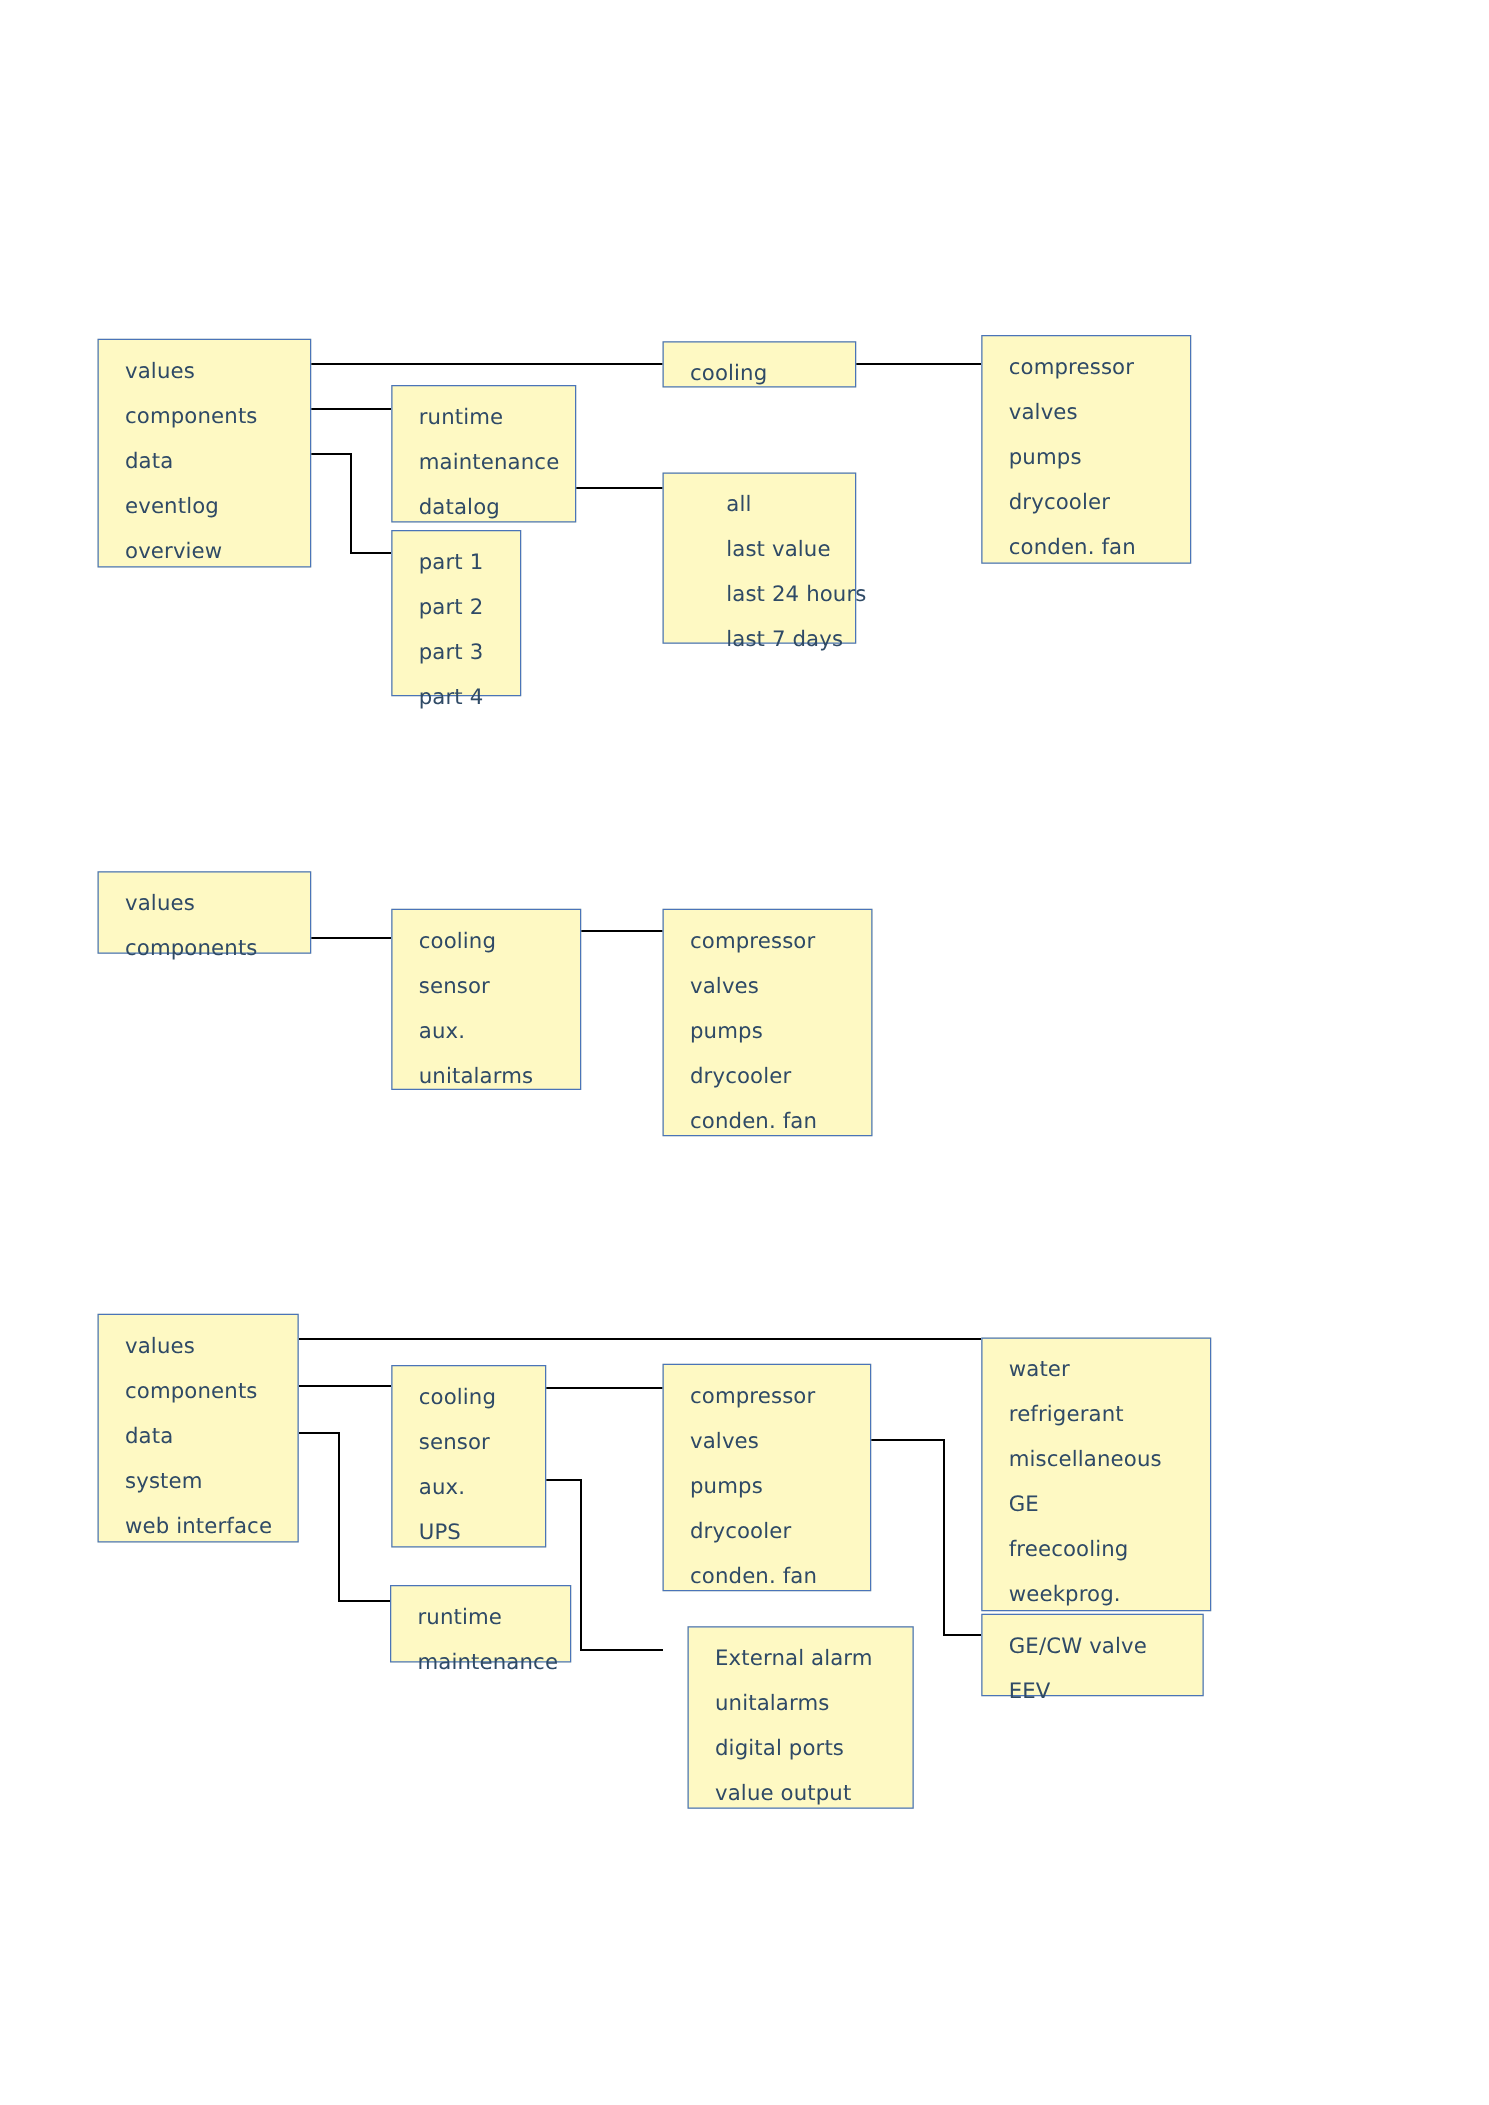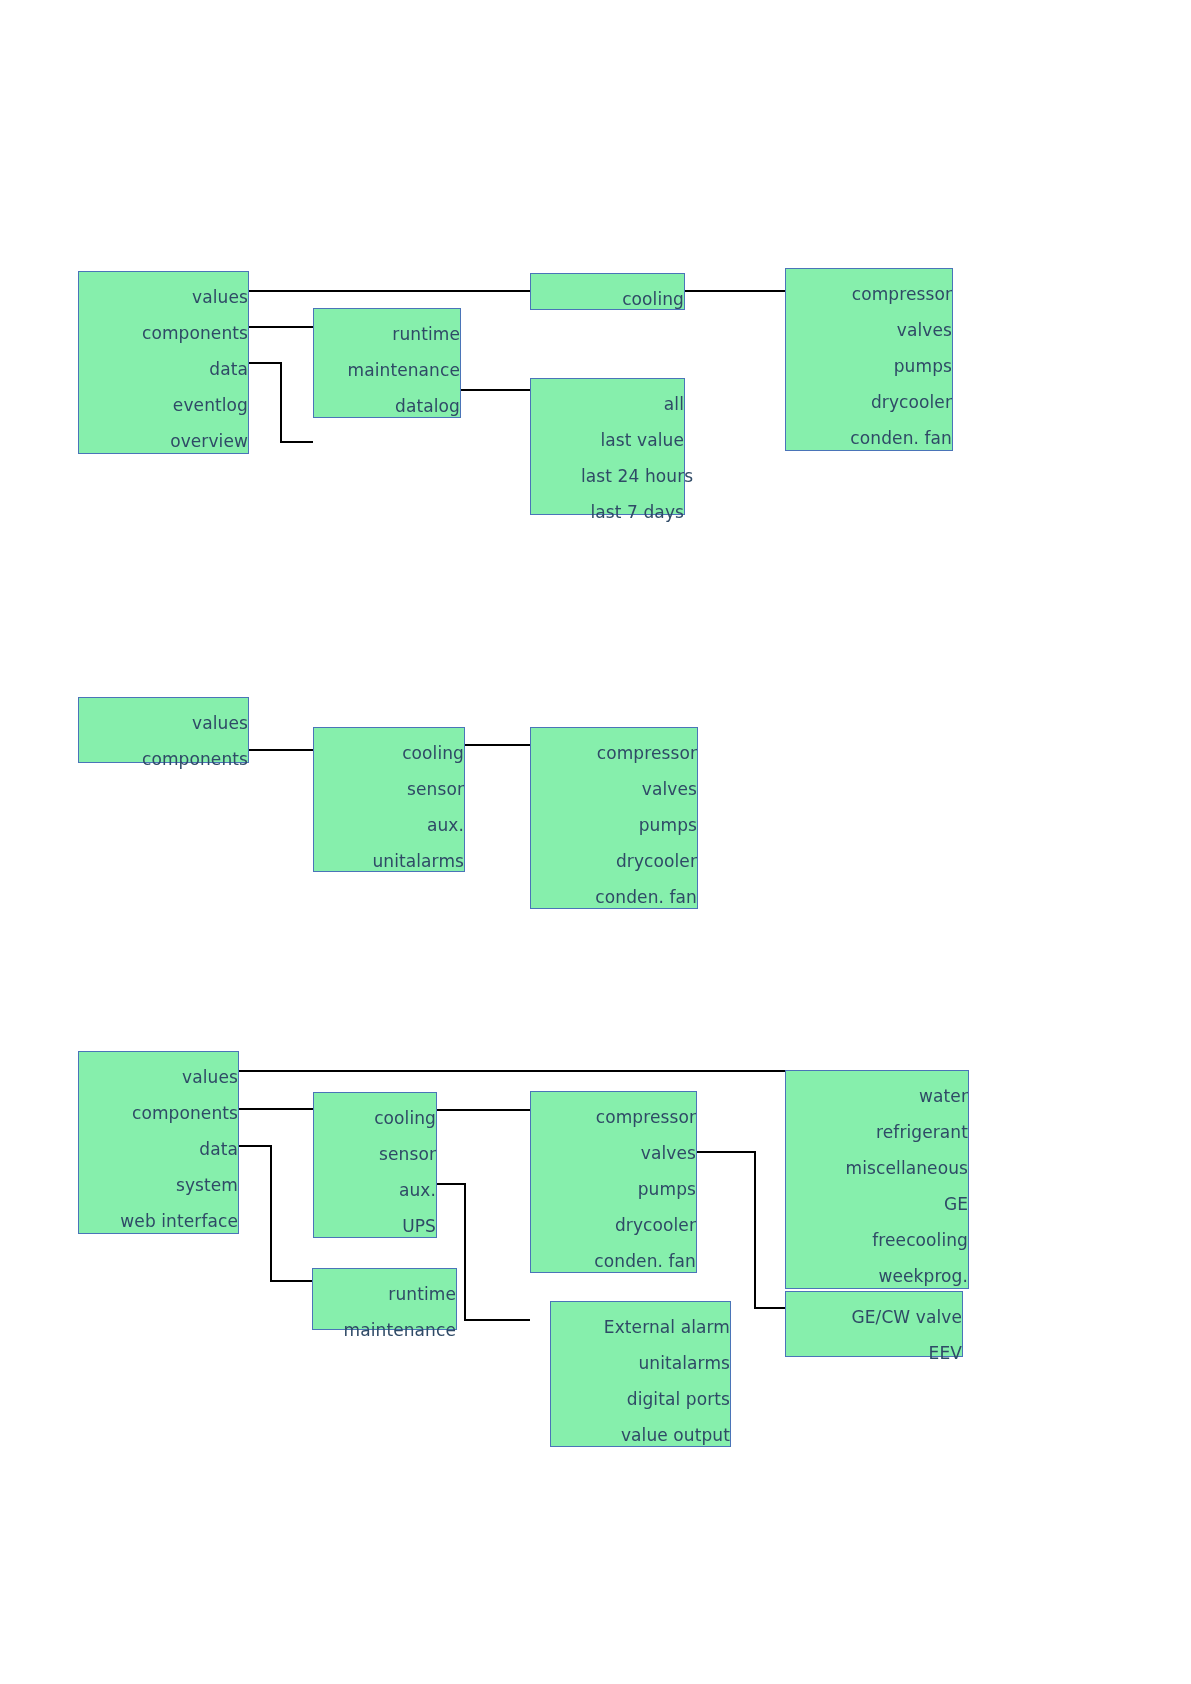--- a/index.html
+++ b/index.html
@@ -4,26 +4,25 @@
 <style>
   html,body{margin:0;padding:0;background:#ffffff;}
   body{
     font-family:"DejaVu Sans","Liberation Sans",sans-serif;
     width:1191px;height:1684px;position:relative;overflow:hidden;
   }
   #canvas{position:absolute;left:0;top:0;width:1191px;height:1684px;}
   svg.wires{position:absolute;left:0;top:0;width:1191px;height:1684px;pointer-events:none;z-index:1;}
   .node{
     position:absolute;
-    background:#86efac;
+    background:#fef9c3;
     border:1px solid #4a74b8;
     box-sizing:border-box;
     z-index:2;
     box-shadow:0 0 0 0 rgba(0,0,0,0);
-    text-align:right;
   }
   .node .row{
     color:#2f4a66;
     font-size:17px;
     line-height:36px;
     height:36px;
     padding-left:21px;
     white-space:nowrap;
     letter-spacing:0.1px;
   }
@@ -74,20 +73,26 @@
     <div class="row">drycooler</div>
     <div class="row">conden. fan</div>
   </div>
 
   <div class="node pad" style="left:313px;top:308px;width:148px;height:110px;">
     <div class="row">runtime</div>
     <div class="row">maintenance</div>
     <div class="row">datalog</div>
   </div>
 
+  <div class="node pad" style="left:313px;top:424px;width:104px;height:133px;">
+    <div class="row">part 1</div>
+    <div class="row">part 2</div>
+    <div class="row">part 3</div>
+    <div class="row">part 4</div>
+  </div>
 
   <div class="node pad" style="left:530px;top:378px;width:155px;height:137px;padding-left:29px;">
     <div class="row">all</div>
     <div class="row">last value</div>
     <div class="row">last 24 hours</div>
     <div class="row">last 7 days</div>
   </div>
 
   <div class="node pad" style="left:78px;top:697px;width:171px;height:66px;">
     <div class="row">values</div>

